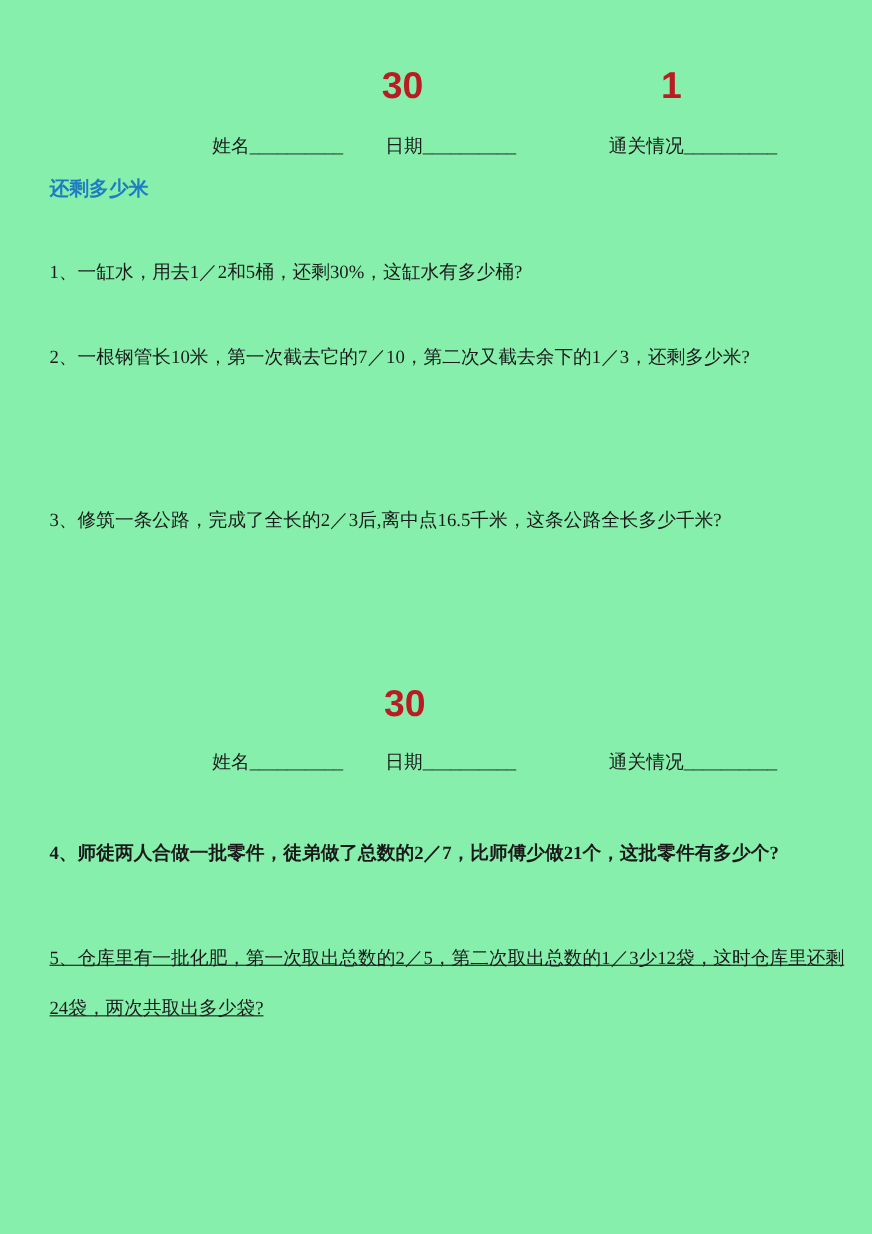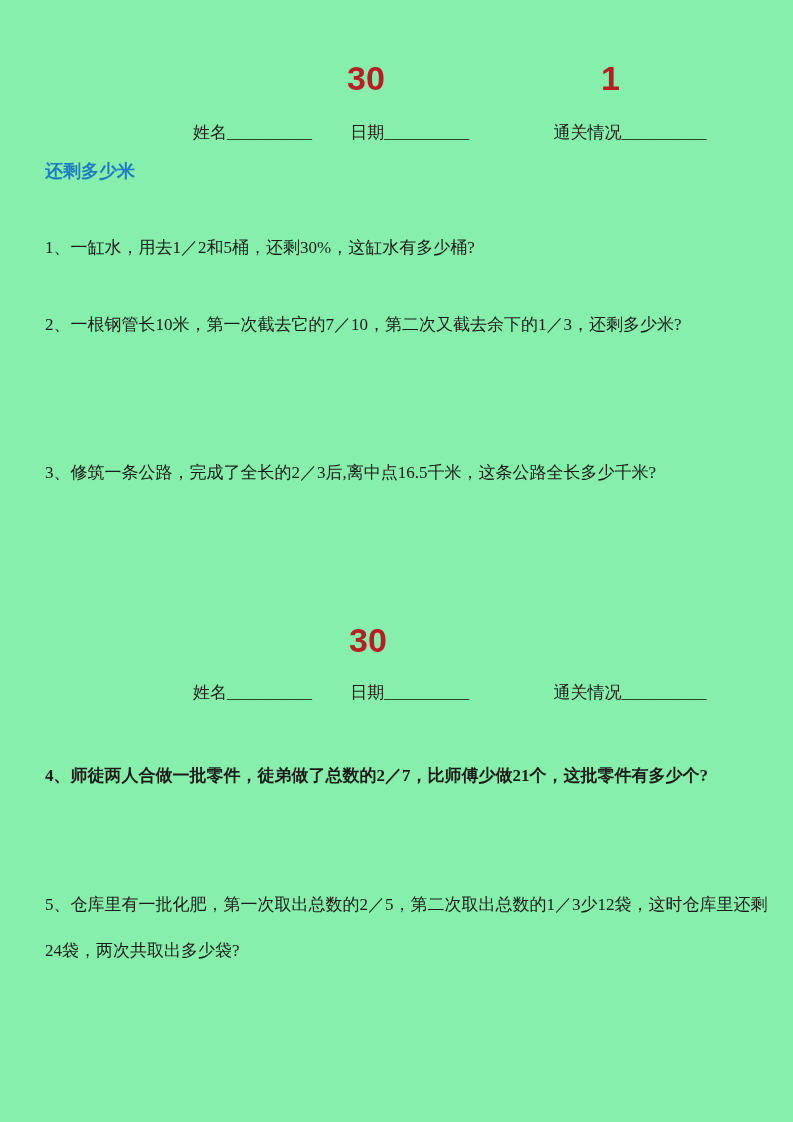--- a/index.html
+++ b/index.html
@@ -56,24 +56,25 @@
     left: 45px;
     font-size: 17px;
     line-height: 26px;
     white-space: nowrap;
   }
   .p1 { top: 199px; margin-top: 36px; }
   .p2 { top: 312px; }
   .p3 { top: 441px; margin-top: 19px; }
   .p4 { top: 763px; font-weight: bold; }
   .p5 {
-    top: 882px;
+    top: 848px;
     white-space: normal;
     width: 724px;
     line-height: 46px;
+    text-decoration: underline;
   }
 </style>
 </head>
 <body>
 
 <div class="page">
 
   <div class="hdr-num hdr1-score">30</div>
   <div class="hdr-num hdr1-page">1</div>
 

